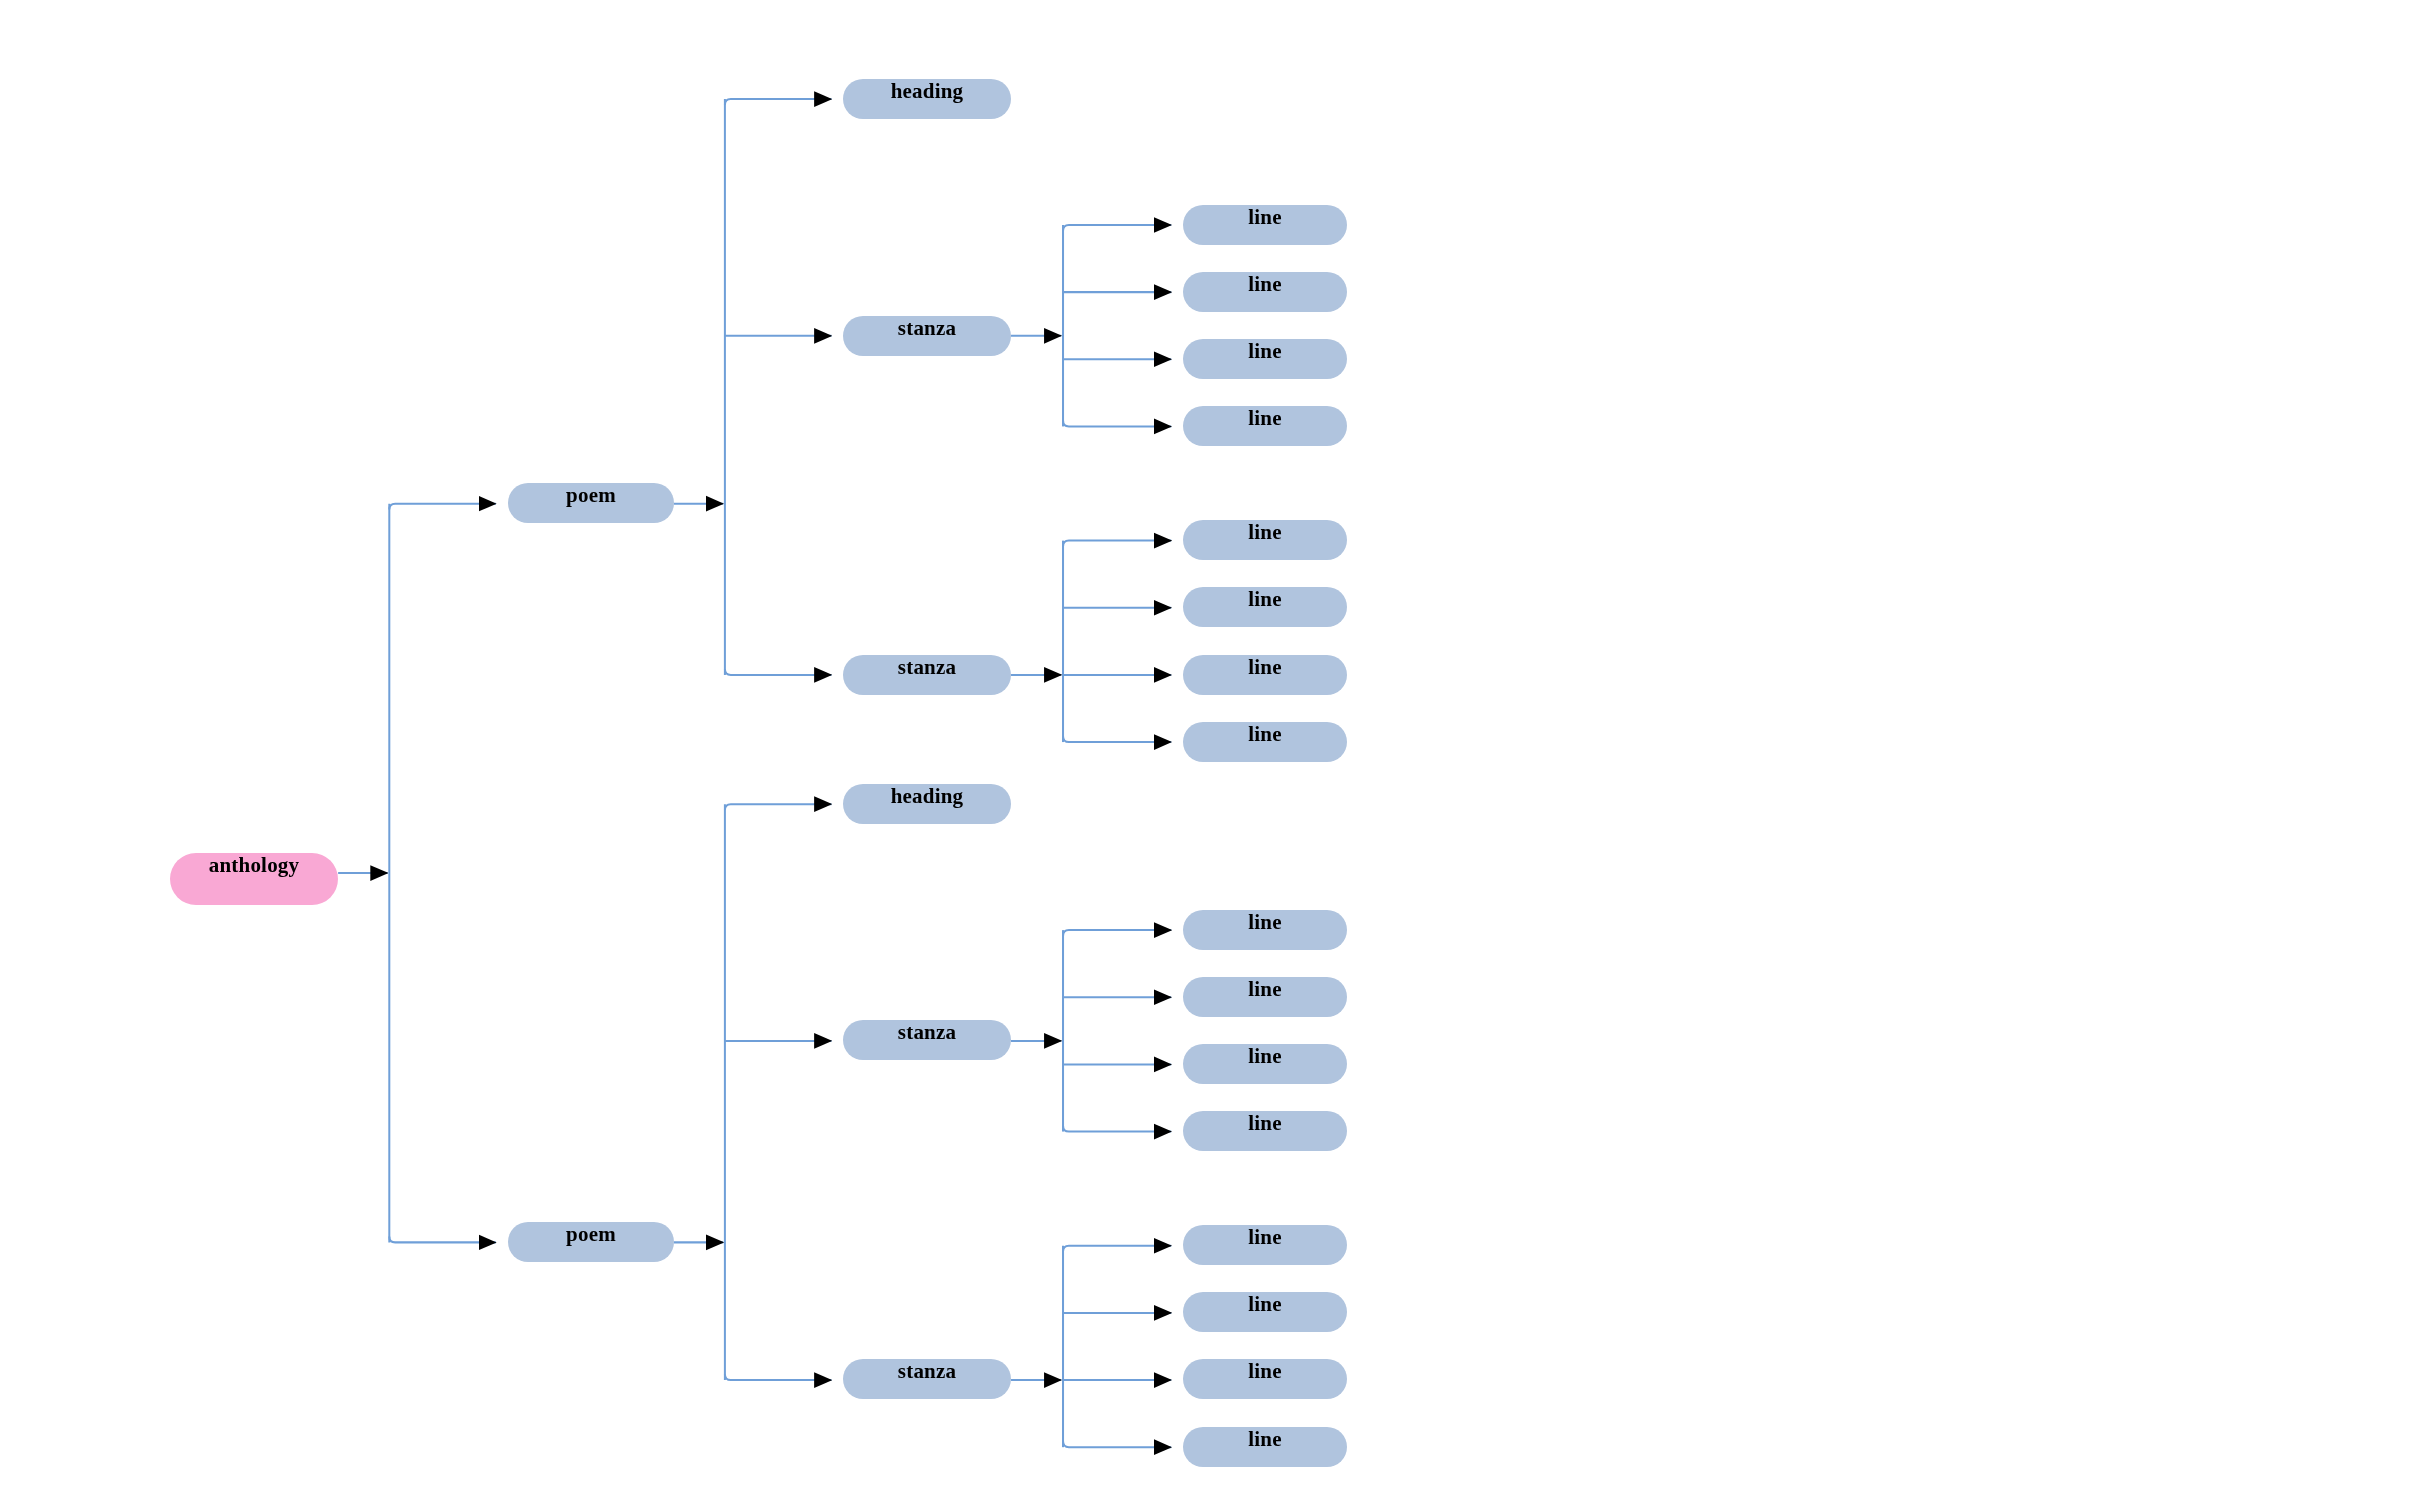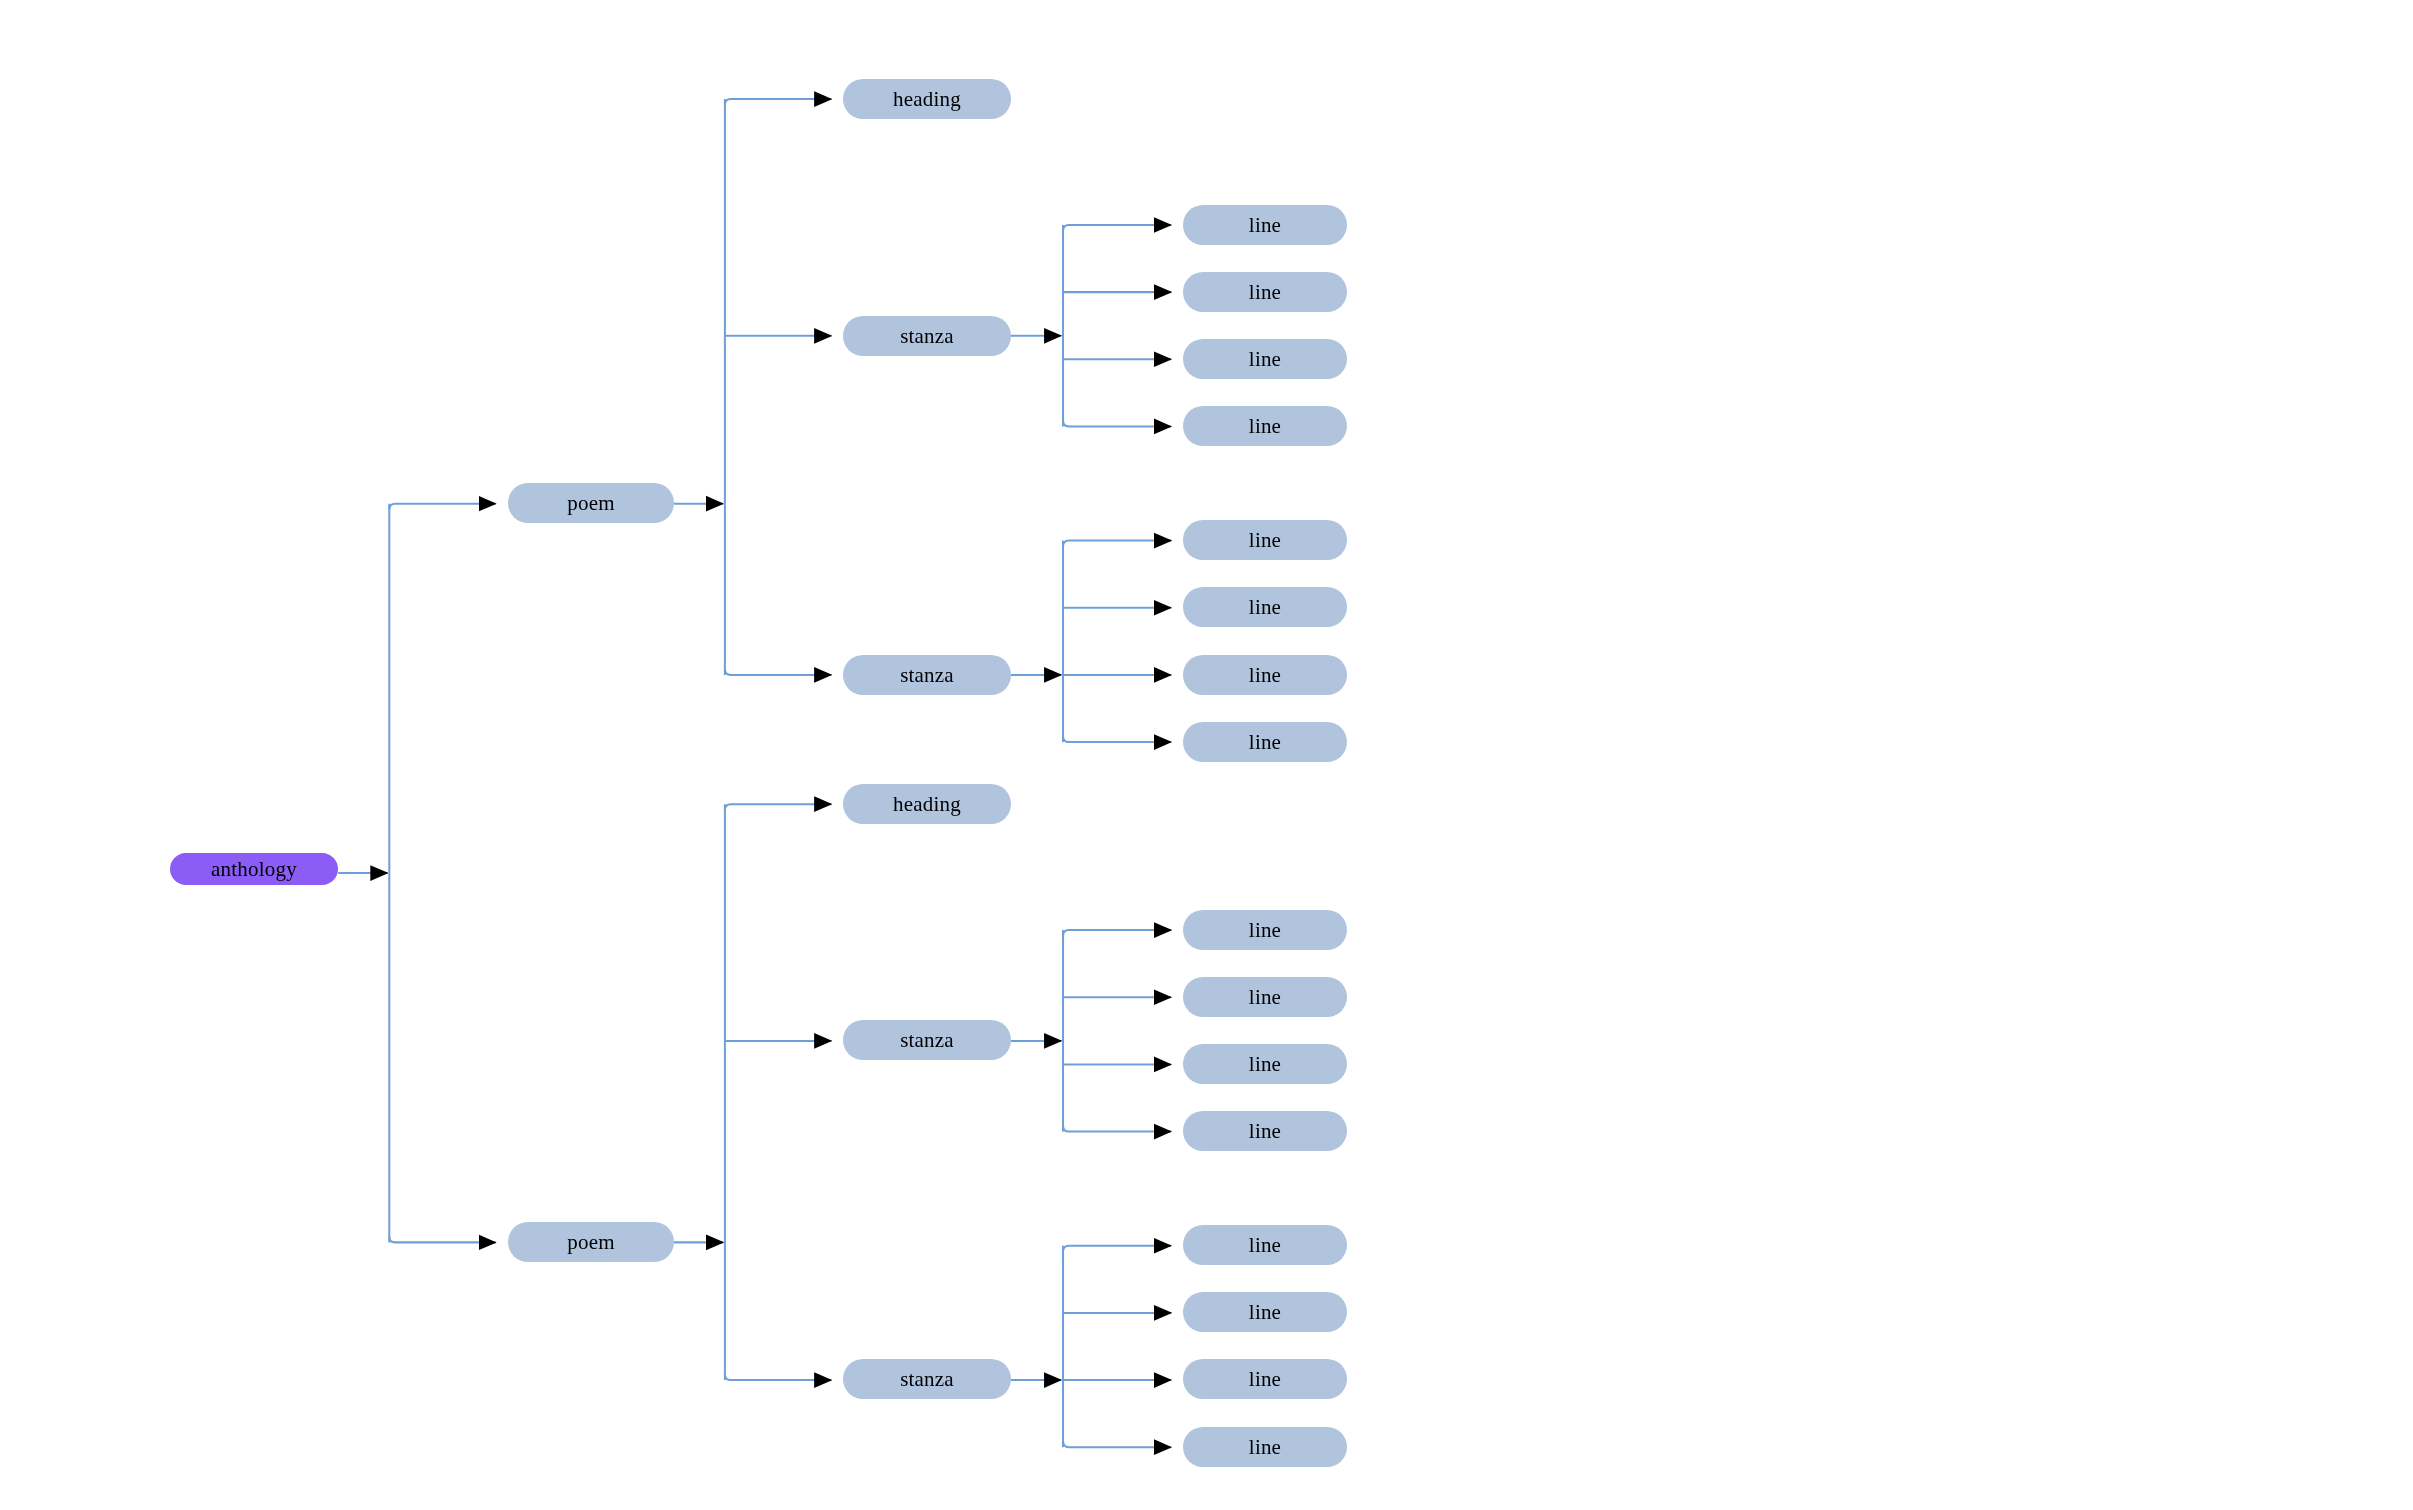--- a/index.html
+++ b/index.html
@@ -20,26 +20,26 @@
     position: absolute;
     left: 0; top: 0;
     width: 2413px;
     height: 1511px;
     pointer-events: none;
   }
   .node {
     position: absolute;
     box-sizing: border-box;
     display: flex;
-    align-items: center;
+    align-items: flex-start;
     justify-content: center;
     background: #b0c4de;
     border-radius: 8391px;
     color: #000000;
-    font-weight: normal;
+    font-weight: bold;
     font-size: 21px;
     letter-spacing: 0.2px;
     white-space: nowrap;
     user-select: none;
   }
 </style>
 </head>
 <body>
 
 <div id="canvas">
@@ -86,21 +86,21 @@
         <path d="M 1205 1644 L 1265 1644" stroke="#6f9fd8" marker-end="url(#arrowhead)"></path>
         <path d="M 1267 1484 L 1267 1724" stroke="#6f9fd8"></path>
         <path d="M 1267 1491 Q 1267 1484 1274 1484 L 1396 1484" stroke="#6f9fd8" marker-end="url(#arrowhead)"></path>
         <path d="M 1267 1564 L 1396 1564" stroke="#6f9fd8" marker-end="url(#arrowhead)"></path>
         <path d="M 1267 1644 L 1396 1644" stroke="#6f9fd8" marker-end="url(#arrowhead)"></path>
         <path d="M 1267 1717 Q 1267 1724 1274 1724 L 1396 1724" stroke="#6f9fd8" marker-end="url(#arrowhead)"></path>
       </g>
   </svg>
 
   <div id="node-layer">
-      <div class="node" style="left: 170px; top: 853px; width: 168px; height: 32px; background: #8b5cf6; color: rgb(0, 0, 0);">
+      <div class="node" style="left: 170px; top: 853px; width: 168px; height: 52px; background: #f9a8d4; color: rgb(0, 0, 0);">
         <span>anthology</span>
       </div>
       <div class="node" style="left: 508px; top: 483px; width: 166px; height: 40px; background: rgb(176, 196, 222); color: rgb(0, 0, 0);">
         <span>poem</span>
       </div>
       <div class="node" style="left: 843px; top: 79px; width: 168px; height: 40px; background: rgb(176, 196, 222); color: rgb(0, 0, 0);">
         <span>heading</span>
       </div>
       <div class="node" style="left: 843px; top: 316px; width: 168px; height: 40px; background: rgb(176, 196, 222); color: rgb(0, 0, 0);">
         <span>stanza</span>

